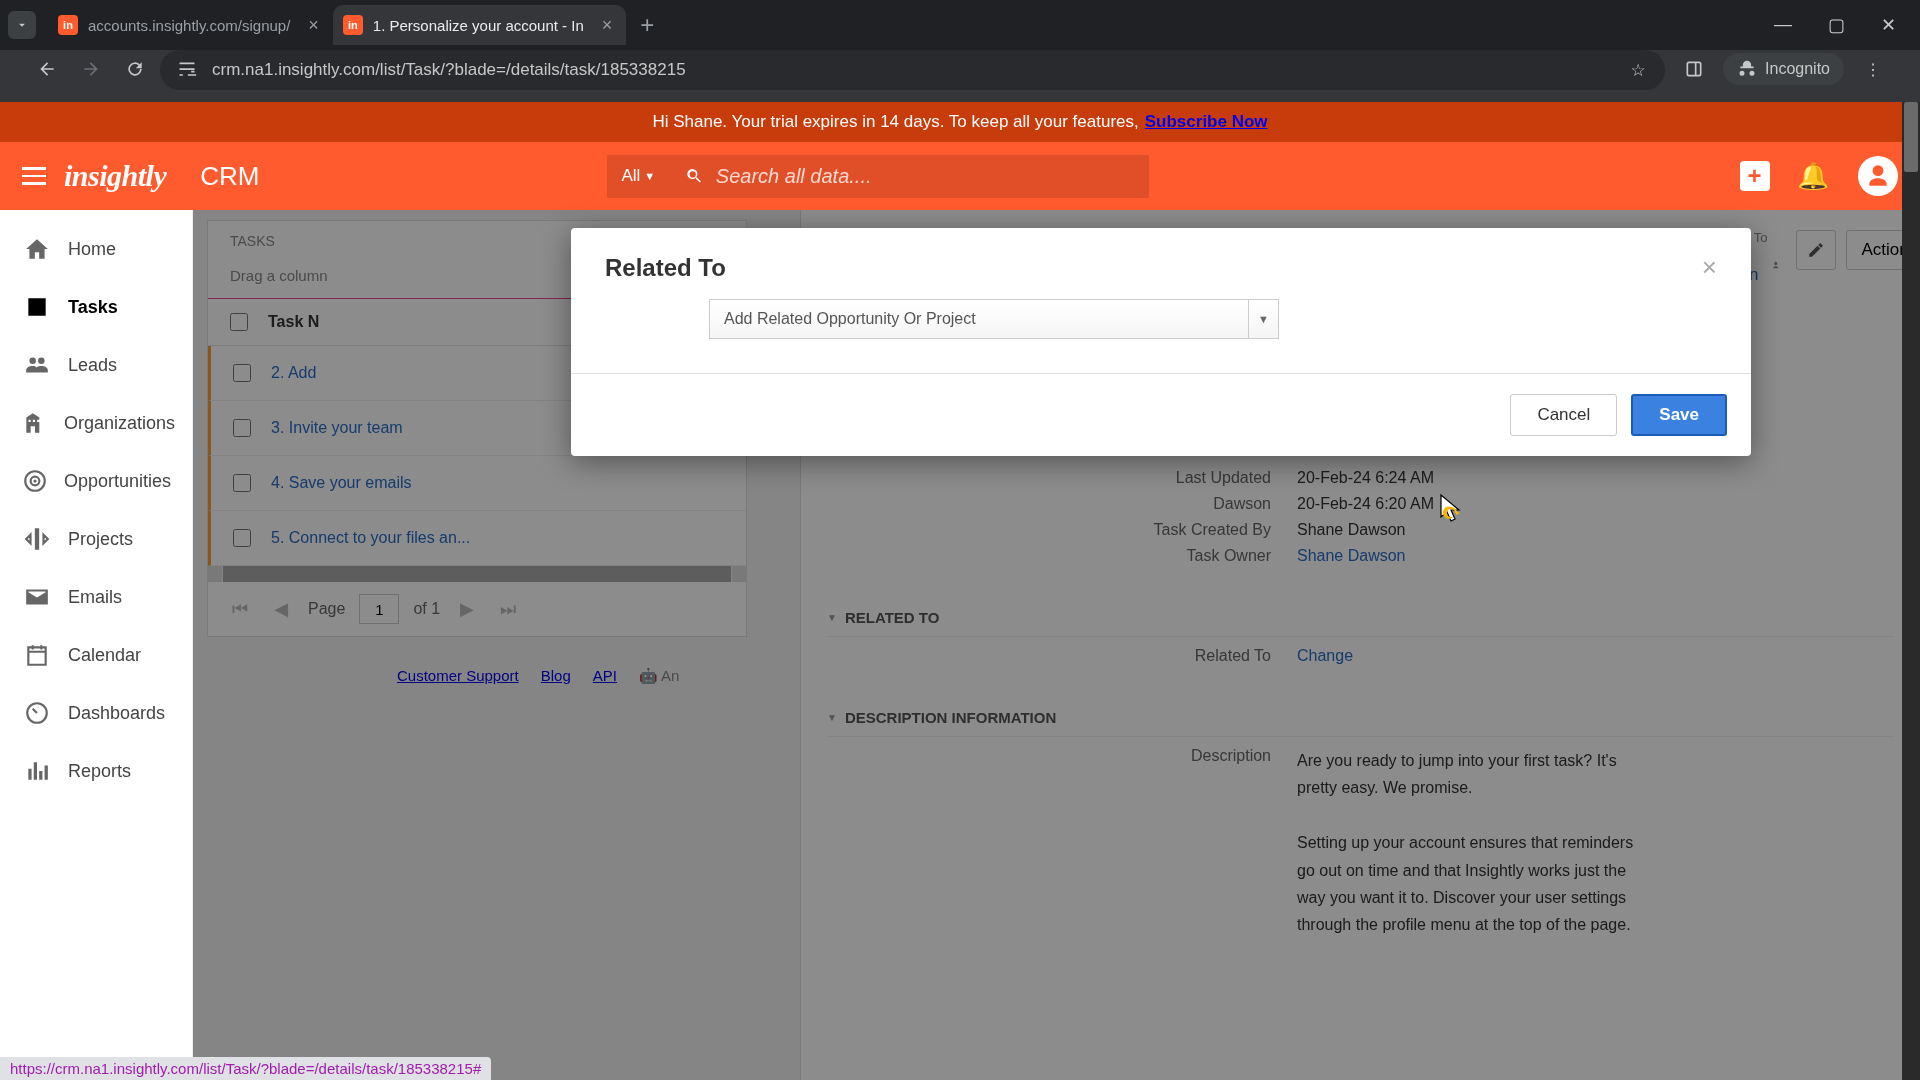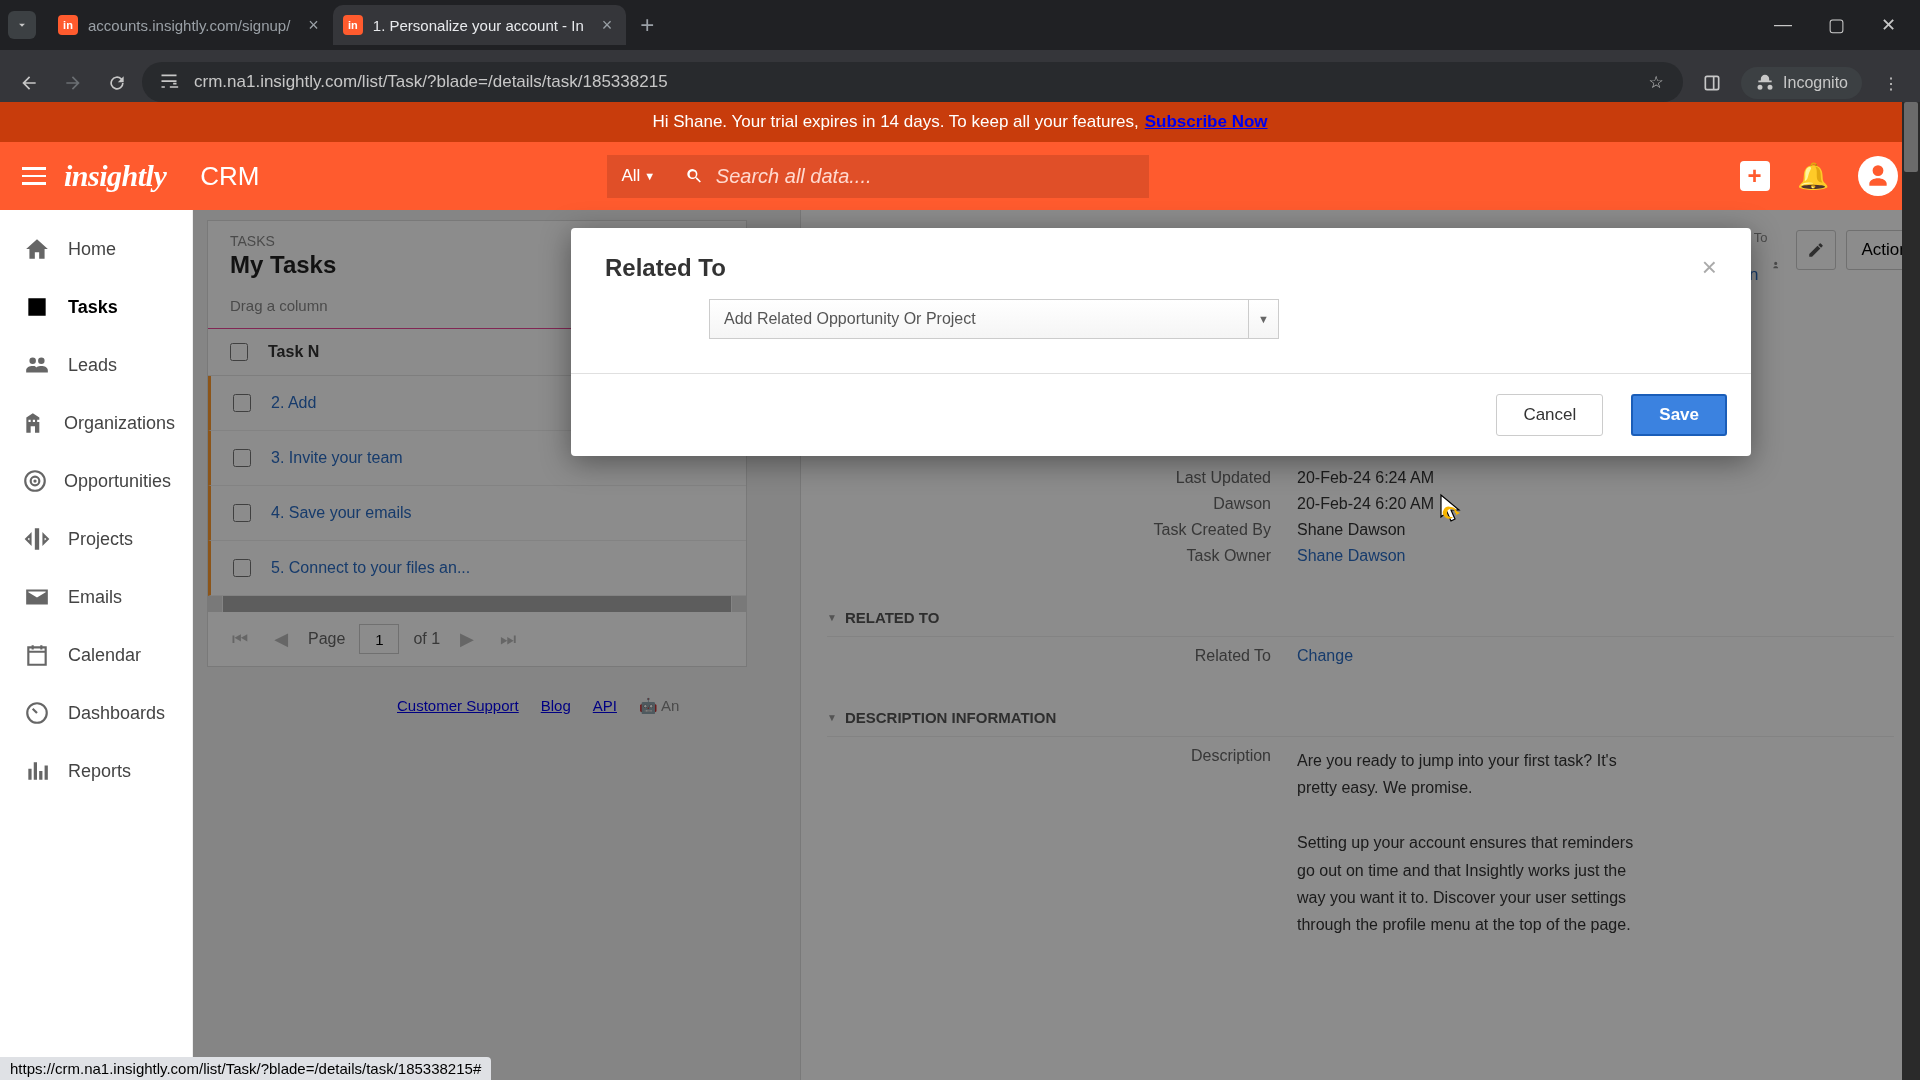--- a/index.html
+++ b/index.html
@@ -11,21 +11,21 @@
   .tab { display: flex; align-items: center; height: 40px; padding: 0 14px 0 10px; border-radius: 10px 10px 0 0; font-size: 15px; position: relative; }
   .tab .fav { width: 20px; height: 20px; background: #ff5b2e; border-radius: 4px; margin-right: 10px; display: flex; align-items: center; justify-content: center; color: #fff; font-size: 11px; font-weight: bold; }
   .tab .close { margin-left: 18px; font-size: 18px; color: #9aa0a6; }
   .tab.inactive { color: #9aa0a6; }
   .tab.active { background: #35363a; color: #e8eaed; }
   .newtab { color: #9aa0a6; padding: 0 14px; font-size: 24px; }
   .winctrls { margin-left: auto; display: flex; gap: 36px; padding-right: 16px; color: #c7c7c7; }
   .winctrls span { font-size: 18px; }
 
   
-  .addrbar { height: 52px; background: #35363a; display: flex; align-items: flex-end; padding: 0 10px; gap: 6px; color: #c7c7c7; }
+  .addrbar { height: 52px; background: #35363a; display: flex; align-items: flex-start; padding: 0 28px; gap: 6px; color: #c7c7c7; }
   .navbtn { width: 38px; height: 38px; display: flex; align-items: center; justify-content: center; border-radius: 50%; }
   .navbtn svg { width: 20px; height: 20px; fill: #c7c7c7; }
   .navbtn.dis svg { fill: #6b6f73; }
   .url { flex: 1; height: 40px; background: #282a2d; border-radius: 20px; display: flex; align-items: center; padding: 0 16px; color: #c7c7c7; font-size: 17px; gap: 14px; }
   .url .icon { width: 22px; height: 22px; display: flex; align-items: center; justify-content: center; }
   .addr-right { display: flex; align-items: center; gap: 10px; margin-left: 4px; }
   .incog-pill { display: flex; align-items: center; gap: 8px; background: #3c4043; padding: 6px 14px; border-radius: 18px; font-size: 16px; }
 
   
   .viewport { position: relative; height: calc(1080px - 50px - 52px); background: #fff; }
@@ -104,27 +104,27 @@
 
   
   .overlay { position: absolute; inset: 0; background: rgba(0,0,0,0.45); }
   .modal { position: absolute; left: 378px; top: 18px; width: 1180px; background: #fff; border-radius: 4px; box-shadow: 0 6px 30px rgba(0,0,0,0.4); }
   .modal-hd { padding: 24px 34px 10px; display: flex; align-items: center; }
   .modal-hd h3 { font-size: 24px; font-weight: bold; color: #333; }
   .modal-close { margin-left: auto; color: #aaa; font-size: 26px; font-weight: 300; cursor: pointer; }
   .modal-body { padding: 6px 34px 34px; }
   .dd { width: 570px; height: 40px; border: 1px solid #ccc; background: linear-gradient(#fff,#f5f5f5); display: flex; align-items: center; padding: 0 14px; font-size: 16px; color: #555; margin-left: 104px; position: relative; }
   .dd .dd-caret { position: absolute; right: 0; top: 0; bottom: 0; width: 30px; border-left: 1px solid #ccc; display: flex; align-items: center; justify-content: center; color: #666; font-size: 11px; }
-  .modal-ft { border-top: 1px solid #e0e0e0; padding: 20px 24px; display: flex; justify-content: flex-end; gap: 28px; }
+  .modal-ft { border-top: 1px solid #e0e0e0; padding: 20px 24px; display: flex; justify-content: flex-end; gap: 14px; }
   .btn { height: 42px; padding: 0 26px; font-size: 17px; border-radius: 3px; display: flex; align-items: center; justify-content: center; cursor: pointer; }
   .btn-cancel { border: 1px solid #ccc; background: #fff; color: #333; }
   .btn-save { border: 2px solid #1a5db8; background: #3b82e0; color: #fff; font-weight: 600; }
 
   
-  .status { position: absolute; left: 0; bottom: 0; background: #dfe1e5; color: #000000; font-size: 15px; padding: 3px 10px; border-top-right-radius: 4px; }
+  .status { position: absolute; left: 0; bottom: 0; background: #dfe1e5; color: #a21caf; font-size: 15px; padding: 3px 10px; border-top-right-radius: 4px; }
 
   
   .cursor { position: absolute; left: 1437px; top: 493px; z-index: 9999; pointer-events: none; }
 </style>
 </head>
 <body>
 
 <div class="tabbar">
   <div class="profile">
     <svg viewBox="0 0 24 24" width="14" height="14">
@@ -315,21 +315,20 @@
             </svg>
           </span>
         <span>Reports</span>
       </div>
     </div>
 
     <div class="main">
       <div class="list-panel">
         <div class="list-hdr">
           <div class="bc">TASKS</div>
-          <h2>My Tasks</h2>
         </div>
         <div class="drag-row">Drag a column</div>
         <div class="thead">
           <input type="checkbox" style="">
           <span class="col">Task N</span>
         </div>
         <div class="trow">
           <input type="checkbox" style="">
           <a href="#">2. Add</a>
         </div>

